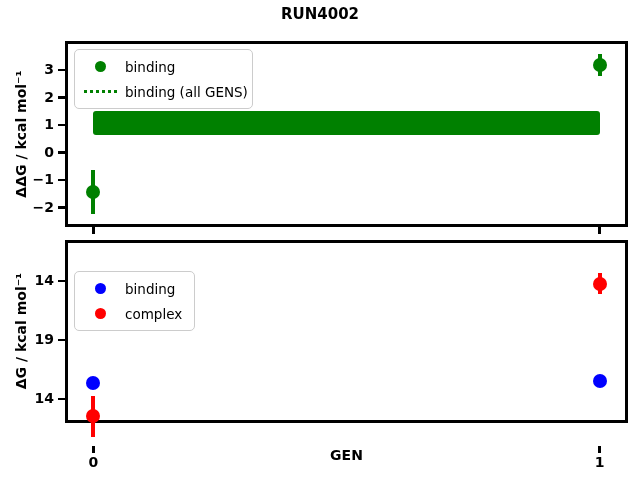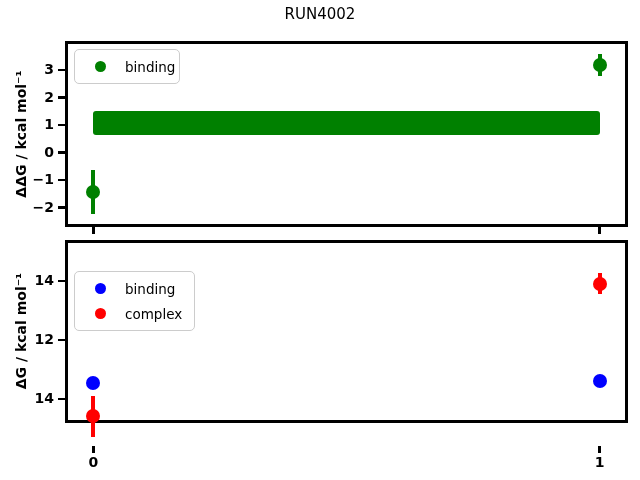--- a/index.html
+++ b/index.html
@@ -2,21 +2,21 @@
 <html><head>
 <meta charset="utf-8">
 <style>
   html,body{margin:0;padding:0;background:#ffffff;}
   .figure{
     position:relative;width:640px;height:480px;background:#ffffff;
     font-family:"DejaVu Sans", sans-serif;color:#000;overflow:hidden;
   }
   .suptitle{
     position:absolute;top:5px;left:0;width:640px;text-align:center;
-    font-size:15px;font-weight:normal;
+    font-size:15px;font-weight:bold;
   }
   .axes-frame{position:absolute;border:3px solid #000;box-sizing:border-box;background:#fff;}
   .frame-top{left:65px;top:41px;width:563px;height:186px;}
   .frame-bottom{left:65px;top:240px;width:563px;height:183px;}
   .plot-area{position:absolute;overflow:visible;}
   .plot-top{left:68px;top:44px;width:557px;height:180px;}
   .plot-bottom{left:68px;top:243px;width:557px;height:177px;margin-top:23px;}
   .ylabel{
     position:absolute;white-space:nowrap;font-size:14px;font-weight:bold;
     transform:translate(-50%,-50%) rotate(-90deg);
@@ -62,27 +62,33 @@
       <div style="position: absolute; left: 18.3182px; top: 141.397px; width: 14px; height: 14px; border-radius: 50%; background: rgb(0, 128, 0);"></div>
       <div style="position: absolute; left: 529.682px; top: 9.61832px; width: 4px; height: 21.9847px; background: rgb(0, 128, 0);"></div>
       <div style="position: absolute; left: 524.682px; top: 13.6107px; width: 14px; height: 14px; border-radius: 50%; background: rgb(0, 128, 0);"></div>
       <div style="position: absolute; left: 6px; top: 5px; background: rgb(255, 255, 255); border: 1.5px solid rgb(204, 204, 204); border-radius: 5px; padding: 4px 4px 4px 8px; z-index: 5;">
         <div style="display: flex; align-items: center; height: 25px;">
           <div style="flex: 0 0 34px; display: flex; justify-content: center; align-items: center;">
             <div style="width: 11px; height: 11px; border-radius: 50%; background: rgb(0, 128, 0);"></div>
           </div>
           <div class="legend-text" style="margin-left: 8px; white-space: nowrap;">binding</div>
         </div>
+        <div style="display: flex; align-items: center; height: 25px;">
+          <div style="flex: 0 0 34px; display: flex; justify-content: center; align-items: center;">
+            <div style="width: 33px; height: 0px; border-top: 3.5px dotted rgb(0, 128, 0);"></div>
+          </div>
+          <div class="legend-text" style="margin-left: 8px; white-space: nowrap;">binding (all GENS)</div>
+        </div>
       </div>
     </div>
   <div class="plot-area plot-bottom" id="plot-1">
       <div style="position: absolute; left: -10px; top: 13.5px; width: 7px; height: 2.5px; background: rgb(0, 0, 0);"></div>
       <div class="tick-label" style="position: absolute; left: -62px; top: 5.75px; width: 48px; text-align: right;">14</div>
       <div style="position: absolute; left: -10px; top: 72.5px; width: 7px; height: 2.5px; background: rgb(0, 0, 0);"></div>
-      <div class="tick-label" style="position: absolute; left: -62px; top: 64.75px; width: 48px; text-align: right;">12</div>
+      <div class="tick-label" style="position: absolute; left: -62px; top: 64.75px; width: 48px; text-align: right;">19</div>
       <div style="position: absolute; left: -10px; top: 131.5px; width: 7px; height: 2.5px; background: rgb(0, 0, 0);"></div>
       <div class="tick-label" style="position: absolute; left: -62px; top: 123.75px; width: 48px; text-align: right;">14</div>
       <div style="position: absolute; left: 24.0682px; top: 180px; width: 2.5px; height: 7px; background: rgb(0, 0, 0);"></div>
       <div class="tick-label" style="position: absolute; left: 10.3182px; top: 188px; width: 30px; text-align: center;">0</div>
       <div style="position: absolute; left: 530.432px; top: 180px; width: 2.5px; height: 7px; background: rgb(0, 0, 0);"></div>
       <div class="tick-label" style="position: absolute; left: 516.682px; top: 188px; width: 30px; text-align: center;">1</div>
       <div style="position: absolute; left: 18.3182px; top: 109.525px; width: 14px; height: 14px; border-radius: 50%; background: rgb(0, 0, 255);"></div>
       <div style="position: absolute; left: 524.682px; top: 108.05px; width: 14px; height: 14px; border-radius: 50%; background: rgb(0, 0, 255);"></div>
       <div style="position: absolute; left: 23.3182px; top: 129.8px; width: 4px; height: 41.3px; background: rgb(255, 0, 0);"></div>
       <div style="position: absolute; left: 18.3182px; top: 143.45px; width: 14px; height: 14px; border-radius: 50%; background: rgb(255, 0, 0);"></div>
@@ -97,13 +103,14 @@
         </div>
         <div style="display: flex; align-items: center; height: 25px;">
           <div style="flex: 0 0 34px; display: flex; justify-content: center; align-items: center;">
             <div style="width: 11px; height: 11px; border-radius: 50%; background: rgb(255, 0, 0);"></div>
           </div>
           <div class="legend-text" style="margin-left: 8px; white-space: nowrap;">complex</div>
         </div>
       </div>
     </div>
 
+  <div class="xlabel">GEN</div>
 </div>
 
 </body></html>

